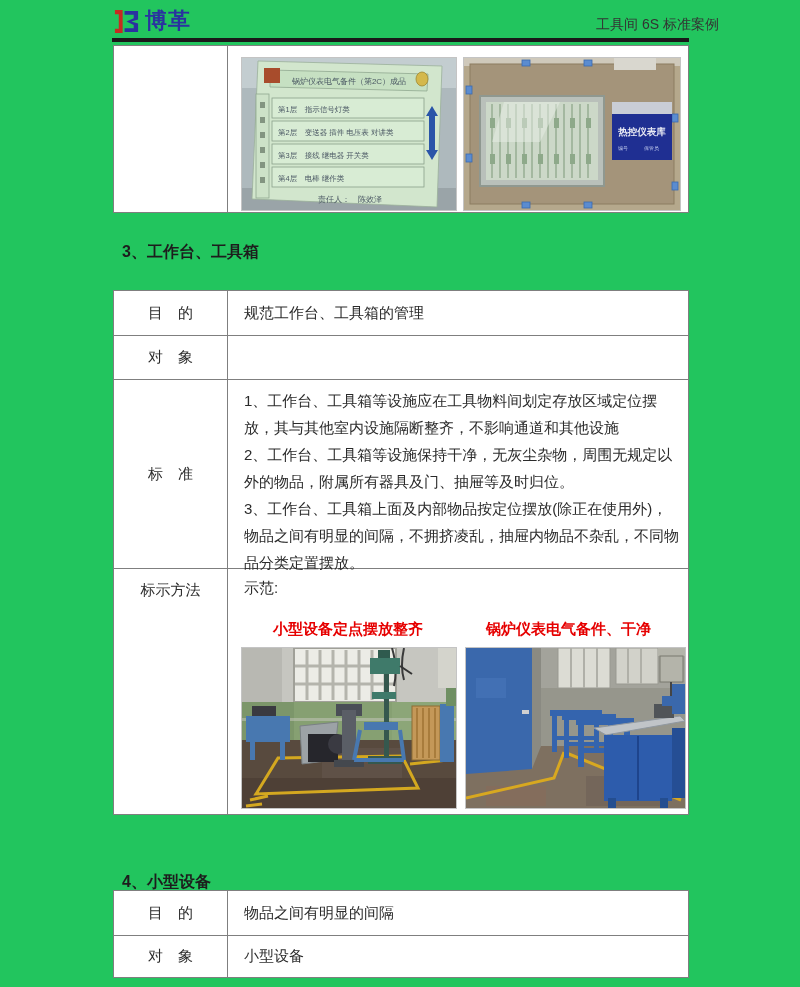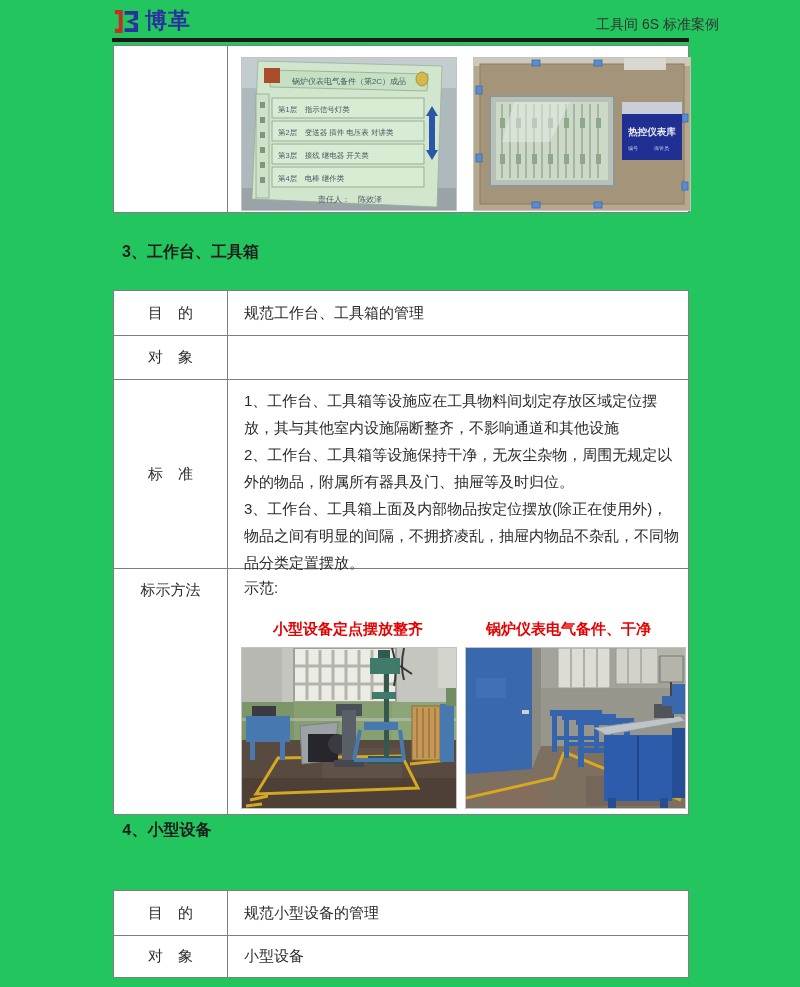--- a/index.html
+++ b/index.html
@@ -31,21 +31,21 @@
   
   .marking-cell { flex:1; box-sizing:border-box; padding:10px 0 0 13px; display:block; }
   .demo-label { font-size:15px; color:#2b2b2b; margin-left:3px; }
   .caption-row { display:flex; gap:4px; margin-top:22px; }
   .cap { font-size:15px; font-weight:bold; color:#e60000; text-align:center; }
   .cap.left { width:214px; }
   .cap.right { width:219px; }
   .photo-row { display:flex; gap:8px; margin-top:8px; }
 
   .photo { display:block; border:1px solid #c4c4c4; box-sizing:content-box; background:#999; }
-  .top-photo-cell { flex:1; box-sizing:border-box; padding:11px 0 0 13px; display:flex; gap:16px; }
+  .top-photo-cell { flex:1; box-sizing:border-box; padding:11px 0 0 13px; display:flex; gap:6px; }
   .blurred { filter: blur(0.55px); opacity:0.9; }
   svg text { font-family:"Liberation Sans", sans-serif; }
 </style>
 </head>
 <body>
 
 <div class="page">
 
   <div class="logo">
     <svg width="27" height="27" viewBox="0 0 28 28">
@@ -299,26 +299,26 @@
             <rect x="194" y="150" width="8" height="10" fill="#244e90"></rect>
             <rect x="188" y="56" width="20" height="14" fill="#505458"></rect>
             <rect x="196" y="48" width="10" height="10" fill="#3a68ac"></rect>
             <rect x="206" y="36" width="13" height="30" fill="#3a68ac"></rect>
           </svg>
         </div>
       </div>
     </div>
   </div>
 
-  <div class="heading" style="top:820px;font-family:Liberation Mono, monospace;">4、小型设备</div>
+  <div class="heading" style="top:872px;">4、小型设备</div>
 
   <div class="tbl" style="top:890px; height:88px;">
     <div class="t-row" style="height:45px;">
       <div class="t-label">目　的</div>
-      <div class="t-content">规范小型设备的管理</div>
+      <div class="t-content">物品之间有明显的间隔</div>
     </div>
     <div class="t-row" style="height:41px;">
       <div class="t-label">对　象</div>
       <div class="t-content">小型设备</div>
     </div>
   </div>
 
 </div>
 
 </body></html>

